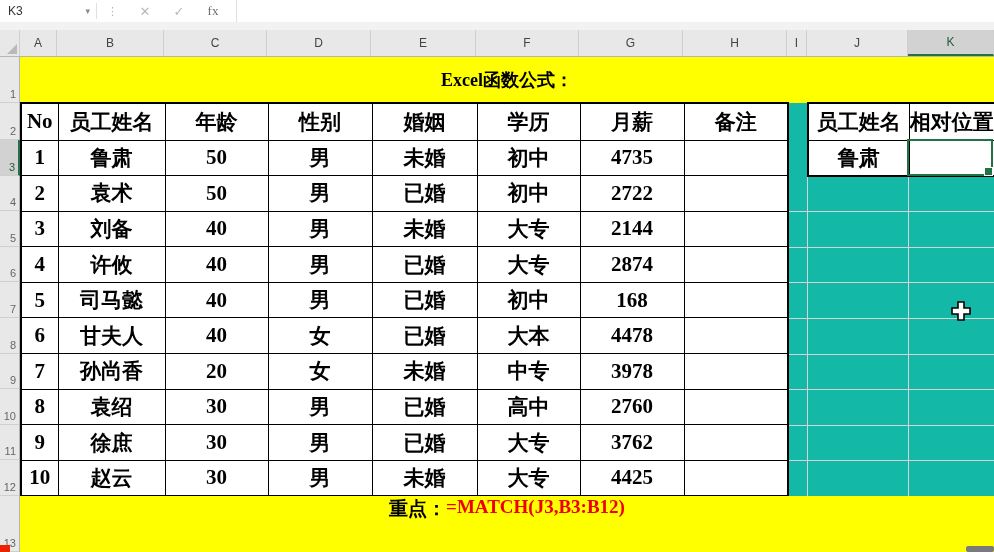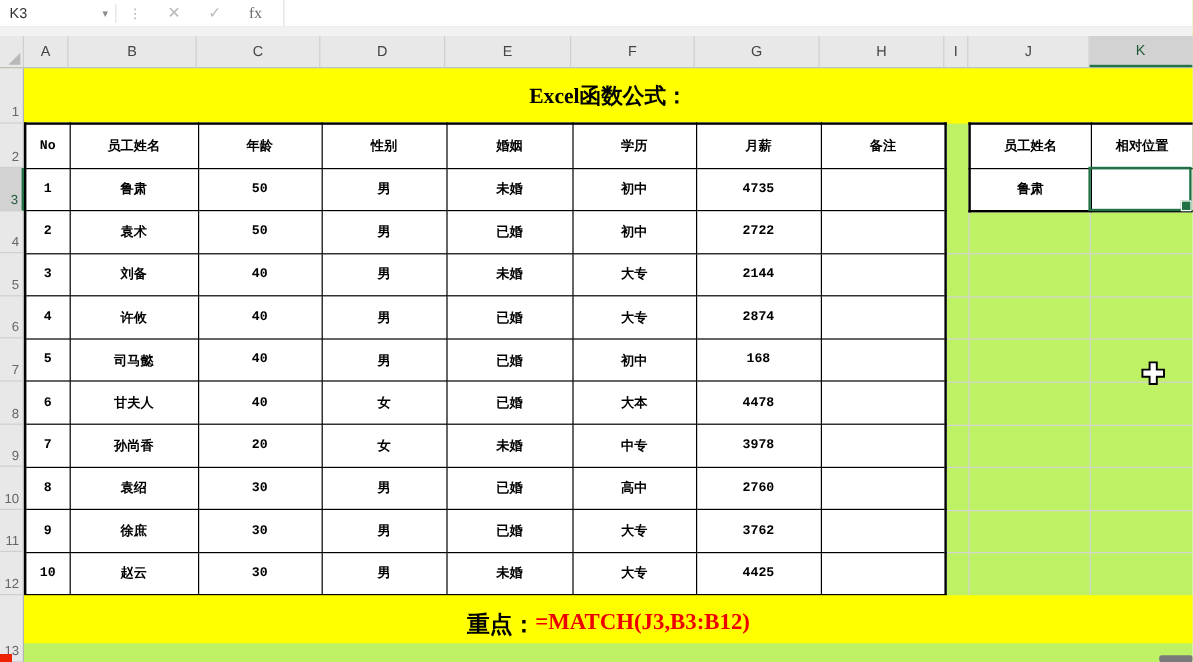--- a/index.html
+++ b/index.html
@@ -1,16 +1,16 @@
 <!DOCTYPE html>
 <html><head>
 <meta charset="utf-8">
 <style>
   html,body{margin:0;padding:0;background:#fff;}
-  #app{position:relative;width:994px;height:552px;overflow:hidden;background:#bef264;
+  #app{position:relative;width:994px;height:552px;overflow:hidden;background:#14b8a6;
        font-family:"Liberation Sans","DejaVu Sans",sans-serif;}
   
   .formula-bar{position:absolute;left:0;top:0;width:994px;height:22px;background:#fff;
     border-bottom:1px solid #d6d6d6;display:flex;align-items:center;}
   .name-box{width:96px;height:22px;display:flex;align-items:center;padding-left:8px;
     font-size:12px;color:#333;box-sizing:border-box;}
   .name-caret{color:#8a8a8a;font-size:9px;margin-left:auto;margin-right:6px;}
   .nb-divider{width:1px;height:16px;background:#e0e0e0;}
   .fb-dots{color:#b0b0b0;font-size:11px;letter-spacing:0;padding:0 10px;}
   .fb-btn{width:34px;text-align:center;font-size:13px;color:#b9b9b9;}
@@ -32,26 +32,26 @@
     box-sizing:border-box;border-right:1px solid #b5b5b5;display:flex;flex-direction:column;}
   .row-num{box-sizing:border-box;border-bottom:1px solid #cfcfcf;display:flex;align-items:flex-end;
     justify-content:flex-end;padding:0 3px 2px 0;font-size:11px;color:#666;flex:none;}
   .rh1{height:46px}.rh2{height:37px}.rhd{height:35.6px}.rh13{height:56px}
   .row-num.selected{background:#d2d2d2;border-right:2px solid #217346;color:#1e5c38;width:20px;}
   
   .banner{position:absolute;left:20px;width:974px;background:#FFFF00;display:flex;
     align-items:center;justify-content:center;
     font-family:"Liberation Serif","DejaVu Serif",serif;font-weight:bold;}
   .banner-top{top:57px;height:46px;font-size:18px;}
-  .banner-bottom{top:496px;height:40px;font-size:19px;align-items:flex-start;padding-top:12px;box-sizing:border-box;}
+  .banner-bottom{top:496px;height:56px;font-size:19px;align-items:flex-start;box-sizing:border-box;}
   .banner .red{color:#ee0000;}
   .banner .black{color:#000;}
   
   table.sheet{position:absolute;border-collapse:collapse;table-layout:fixed;
-    font-family:Liberation Mono, monospace;font-weight:bold;font-size:11px;color:#000;
+    font-family:Liberation Serif, serif;font-weight:bold;font-size:21px;color:#000;
     background:#fff;}
   table.sheet th,table.sheet td{border:1.5px solid #000;text-align:center;vertical-align:middle;
     padding:0;overflow:hidden;white-space:nowrap;}
   table.sheet{border:2px solid #000;}
   #main-table{left:20px;top:102px;width:767px;}
   #main-table tr.hdr{height:37px;}
   #main-table tr{height:35.6px;}
   #lookup-table{left:807px;top:102px;width:187px;}
   #lookup-table tr.hdr{height:37px;}
   #lookup-table tr{height:36px;}

